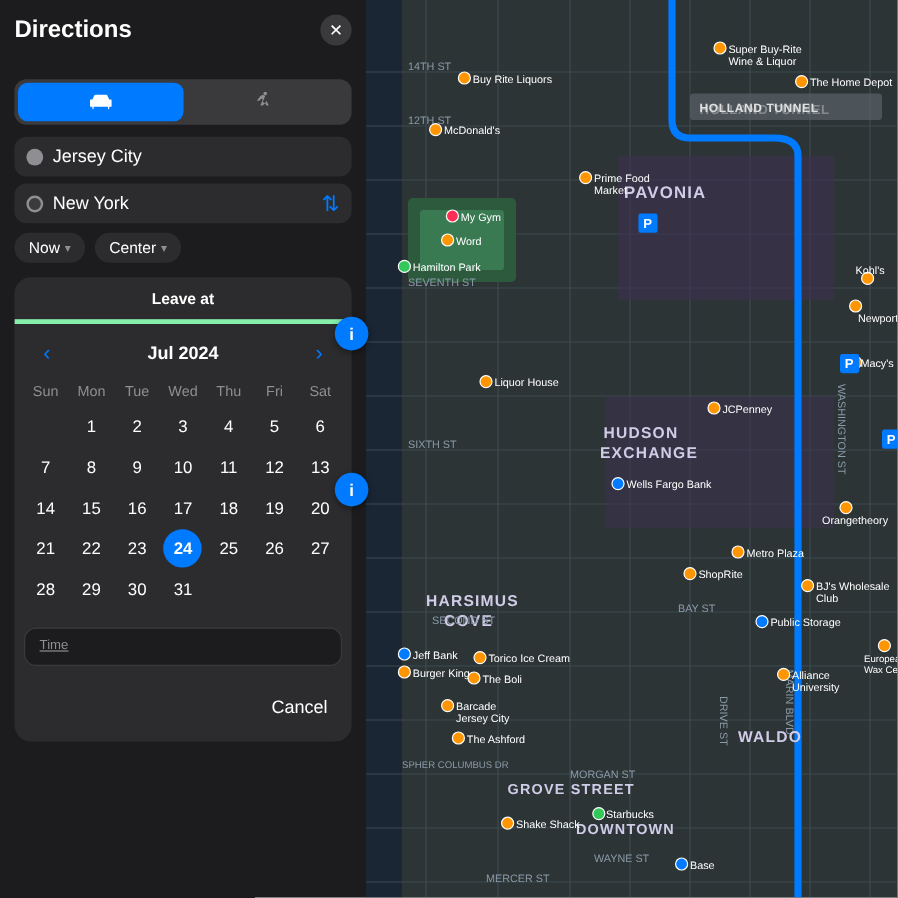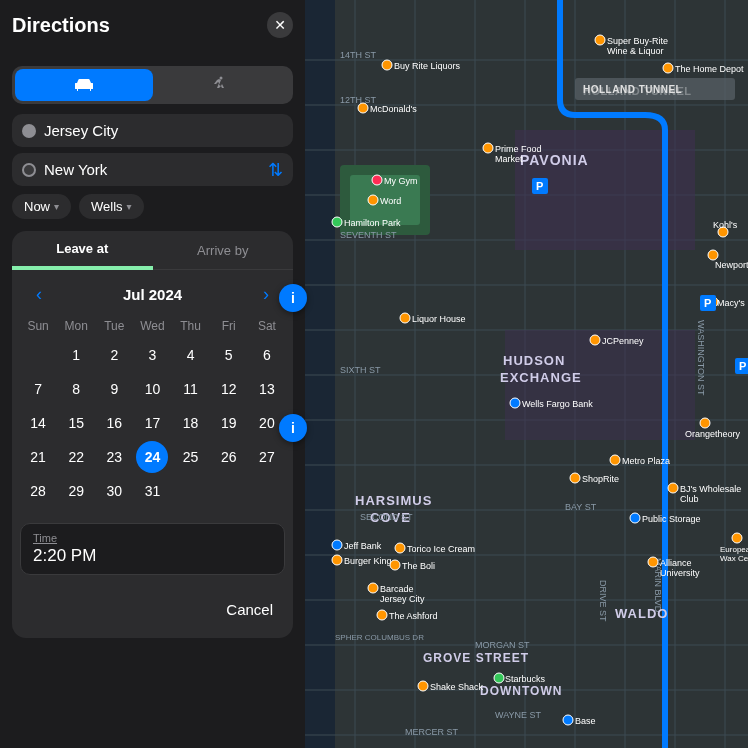--- a/index.html
+++ b/index.html
@@ -357,30 +357,29 @@
     <span class="location-text">New York</span>
     <button class="swap-btn">⇅</button>
   </div>
 
   <div class="options-row">
     <button class="pill-btn">
       <span>Now</span>
       <span class="pill-chevron">▾</span>
     </button>
     <button class="pill-btn">
-      <span>Wells</span>
+      <span>Center</span>
       <span class="pill-chevron">▾</span>
     </button>
   </div>
 
   <div class="calendar-popup">
 
     <div class="cal-tabs">
       <button class="cal-tab active">Leave at</button>
-      <button class="cal-tab">Arrive by</button>
     </div>
 
     <div class="cal-nav">
       <button class="cal-nav-btn">‹</button>
       <span class="cal-month-year">Jul 2024</span>
       <button class="cal-nav-btn">›</button>
     </div>
 
     <div class="cal-grid">
 
@@ -429,21 +428,20 @@
       <div class="cal-cell">30</div>
       <div class="cal-cell">31</div>
       <div class="cal-cell empty"></div>
       <div class="cal-cell empty"></div>
       <div class="cal-cell empty"></div>
     </div>
 
     <div class="time-section">
       <div class="time-input-wrapper">
         <div class="time-label-small">Time</div>
-        <div class="time-value">2:20 PM</div>
       </div>
     </div>
 
     <div class="action-row">
       <button class="cancel-btn">Cancel</button>
     </div>
   </div>
 
   <div style="position:relative">
     <div class="info-circle" style="position:absolute; right:-14px; top:-340px;">i</div>

